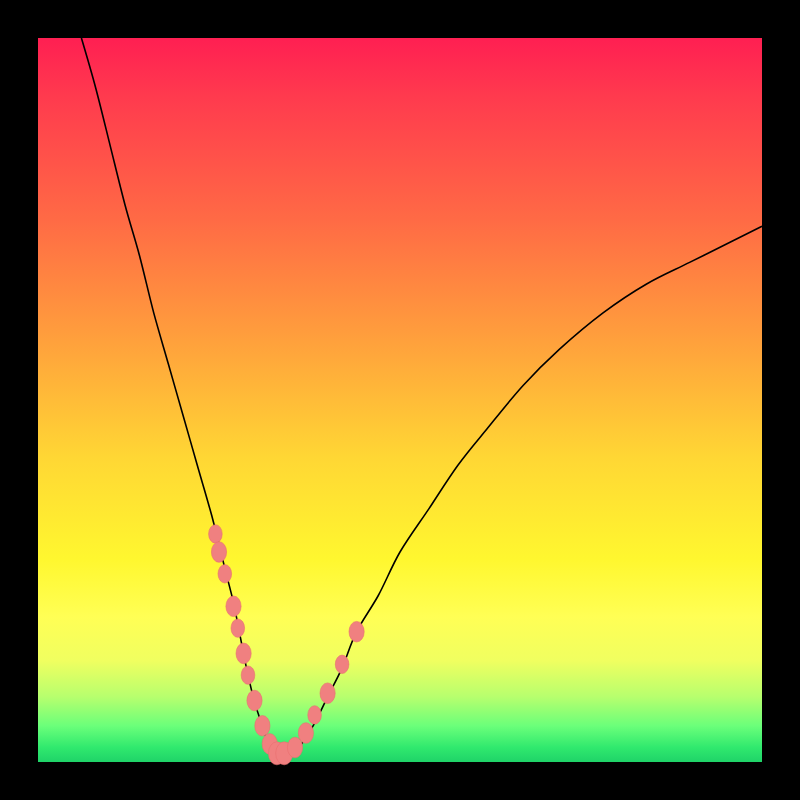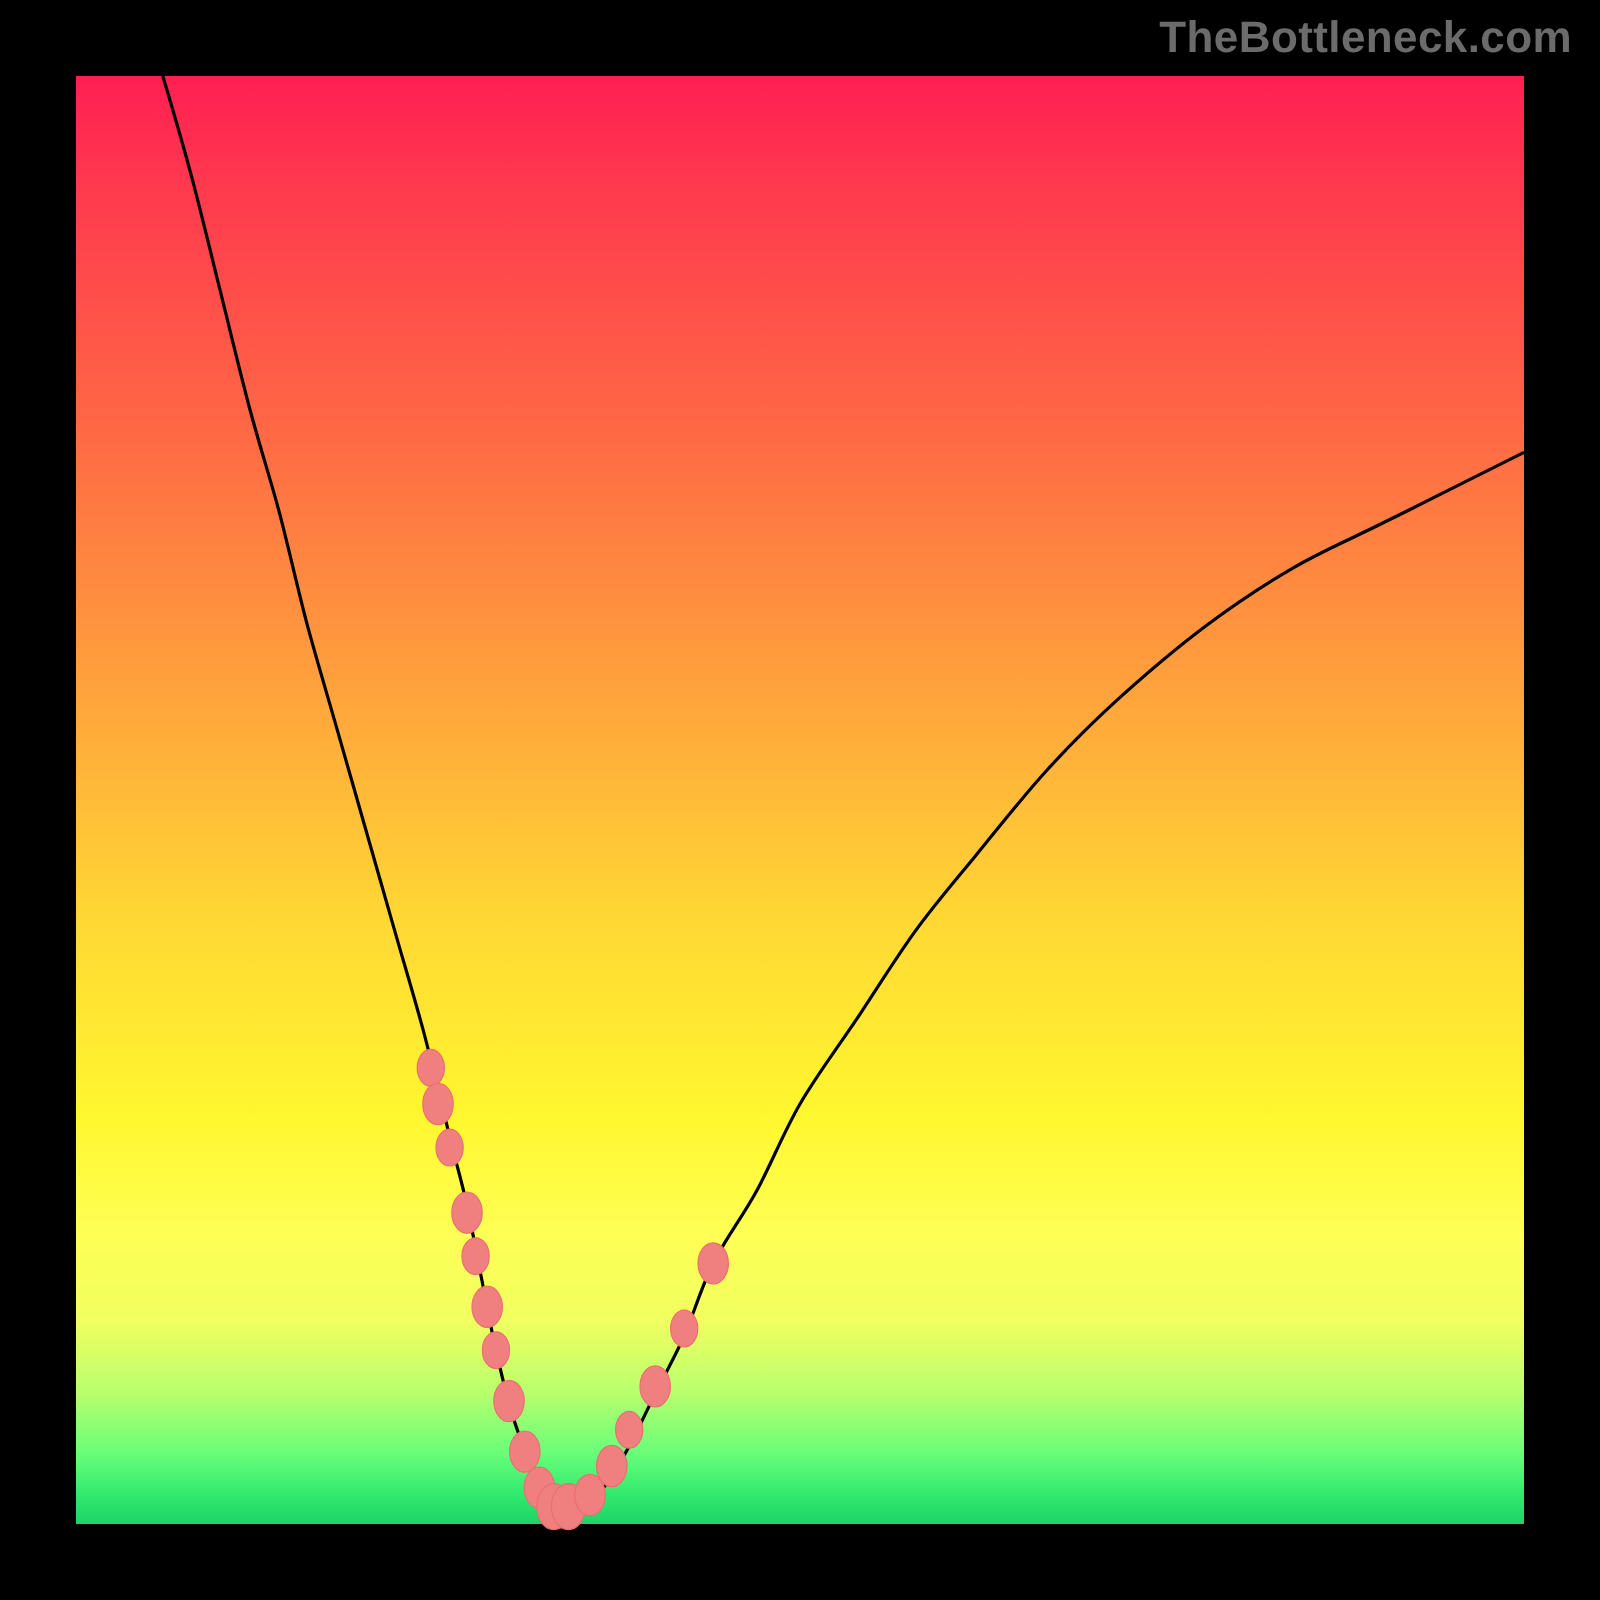--- a/index.html
+++ b/index.html
@@ -66,21 +66,20 @@
   .dot {
     fill: #f08080; 
     stroke: #e96f6f;
     stroke-width: 0.6;
   }
 </style>
 </head>
 <body>
 
 <div class="frame">
-  <div class="watermark">TheBottleneck.com</div>
   <div class="plot">
     <svg class="curve" viewBox="0 0 724 724">
       <path id="curvePath" class="line" d="M 43.4 0.0 C 45.9 8.4, 53.1 32.6, 57.9 50.7 C 62.7 68.8, 67.6 89.3, 72.4 108.6 C 77.2 127.9, 82.1 148.4, 86.9 166.5 C 91.7 184.6, 96.5 199.1, 101.4 217.2 C 106.2 235.3, 111.0 257.0, 115.8 275.1 C 120.7 293.2, 125.5 308.9, 130.3 325.8 C 135.1 342.7, 140.0 359.6, 144.8 376.5 C 149.6 393.4, 154.5 410.3, 159.3 427.2 C 164.1 444.1, 168.9 459.7, 173.8 477.8 C 178.6 495.9, 184.6 521.3, 188.2 535.8 C 191.9 550.2, 193.1 553.9, 195.5 564.7 C 197.9 575.6, 200.3 588.9, 202.7 600.9 C 205.1 613.0, 207.5 626.3, 210.0 637.1 C 212.4 648.0, 214.8 657.6, 217.2 666.1 C 219.6 674.5, 222.0 680.6, 224.4 687.8 C 226.9 695.0, 229.3 704.7, 231.7 709.5 C 234.1 714.3, 236.5 715.6, 238.9 716.8 C 241.3 718.0, 242.5 718.0, 246.2 716.8 C 249.8 715.6, 255.8 714.3, 260.6 709.5 C 265.5 704.7, 270.3 696.2, 275.1 687.8 C 279.9 679.4, 284.8 668.5, 289.6 658.8 C 294.4 649.2, 299.3 640.7, 304.1 629.9 C 308.9 619.0, 312.5 605.7, 318.6 593.7 C 324.6 581.6, 333.0 570.8, 340.3 557.5 C 347.5 544.2, 353.6 528.5, 362.0 514.0 C 370.4 499.6, 381.3 485.1, 391.0 470.6 C 400.6 456.1, 410.3 440.4, 419.9 427.2 C 429.6 413.9, 438.0 404.2, 448.9 391.0 C 459.7 377.7, 473.0 360.8, 485.1 347.5 C 497.1 334.2, 508.0 323.4, 521.3 311.3 C 534.6 299.3, 550.2 286.0, 564.7 275.1 C 579.2 264.3, 593.7 254.6, 608.2 246.2 C 622.6 237.7, 637.1 231.7, 651.6 224.4 C 666.1 217.2, 683.0 208.8, 695.0 202.7 C 707.1 196.7, 719.2 190.7, 724.0 188.2"></path>
       <g id="dotsGroup">
           <ellipse class="dot" cx="177.4" cy="495.9" rx="6.8" ry="9.2"></ellipse>
           <ellipse class="dot" cx="181.0" cy="514.0" rx="7.6" ry="10.3"></ellipse>
           <ellipse class="dot" cx="186.8" cy="535.8" rx="6.8" ry="9.2"></ellipse>
           <ellipse class="dot" cx="195.5" cy="568.3" rx="7.6" ry="10.3"></ellipse>
           <ellipse class="dot" cx="199.8" cy="590.1" rx="6.8" ry="9.2"></ellipse>
           <ellipse class="dot" cx="205.6" cy="615.4" rx="7.6" ry="10.3"></ellipse>

